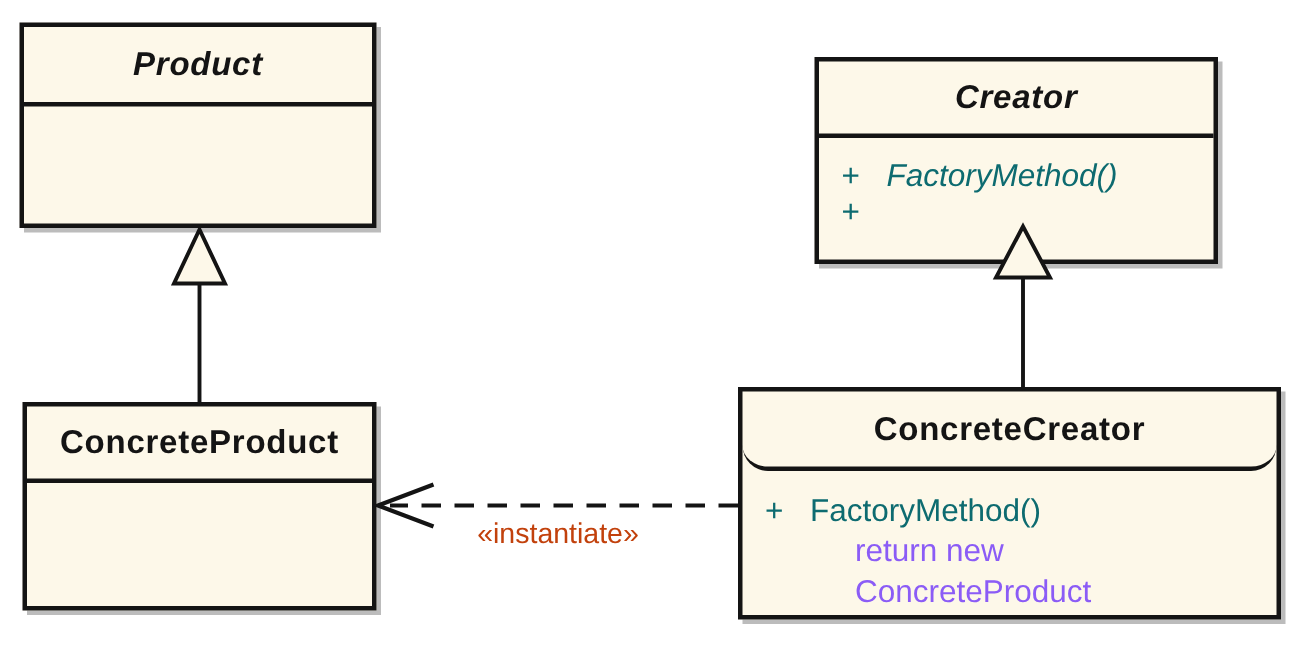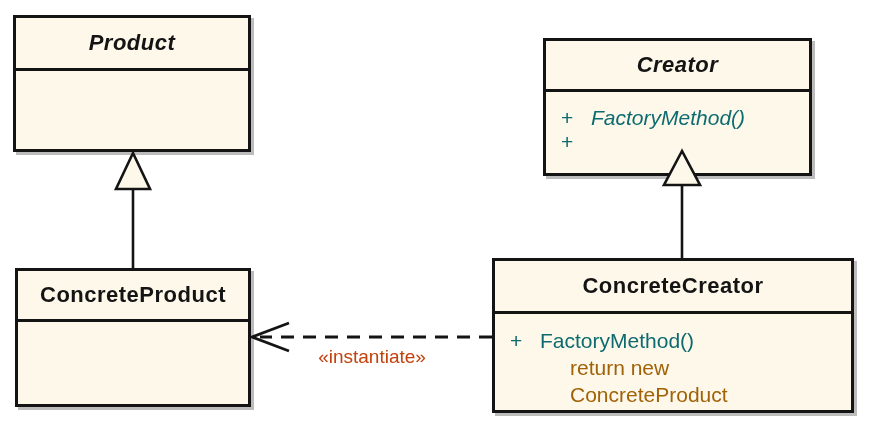--- a/index.html
+++ b/index.html
@@ -52,28 +52,28 @@
   
   #class-product        { left: 13px;  top: 15px;  width: 238px; height: 137px; }
   #class-product  .uml-title { height: 53px; }
   #class-creator        { left: 543px; top: 14px;  width: 269px; height: 138px; margin-top: 24px; }
   #class-creator  .uml-title { height: 51px; }
   #class-creator  .uml-body  { padding-top: 14px; }
   #class-creator  .method    { line-height: 24px; }
   #class-concrete-product { left: 15px; top: 268px; width: 236px; height: 139px; }
   #class-concrete-product .uml-title { height: 51px; }
   #class-concrete-creator { left: 492px; top: 258px; width: 362px; height: 155px; }
-  #class-concrete-creator .uml-title { height: 53px; }
+  #class-concrete-creator .uml-title { height: 53px; border-radius: 17px; }
   #class-concrete-creator .uml-body  { padding-top: 13px; }
   #class-concrete-creator .method    { line-height: 27px; }
   .annotation {
     margin-left: 75px;
     font-size: 21px;
     line-height: 27px;
-    color: #a16207;
+    color: #8b5cf6;
   }
   .connector-overlay {
     position: absolute;
     left: 0;
     top: 0;
     width: 874px;
     height: 431px;
     pointer-events: none;
   }
   .edge-label {

